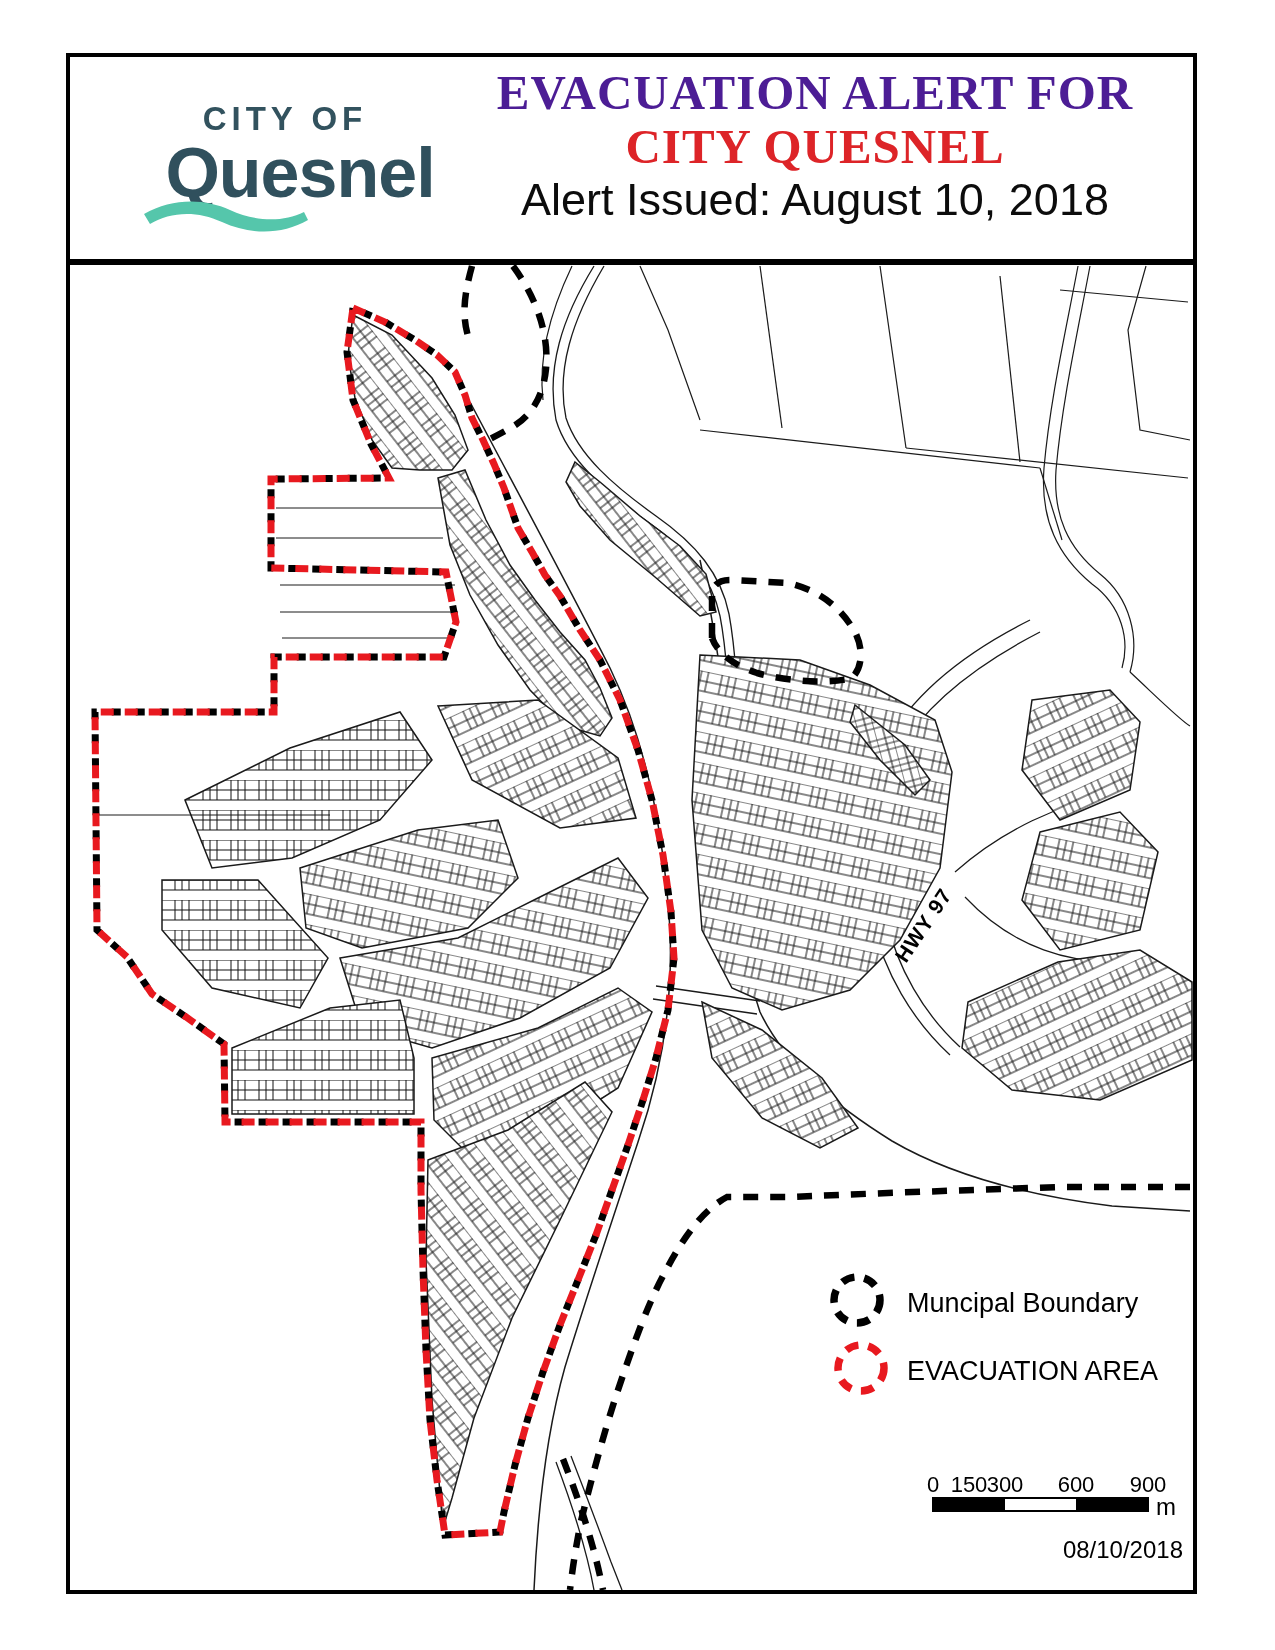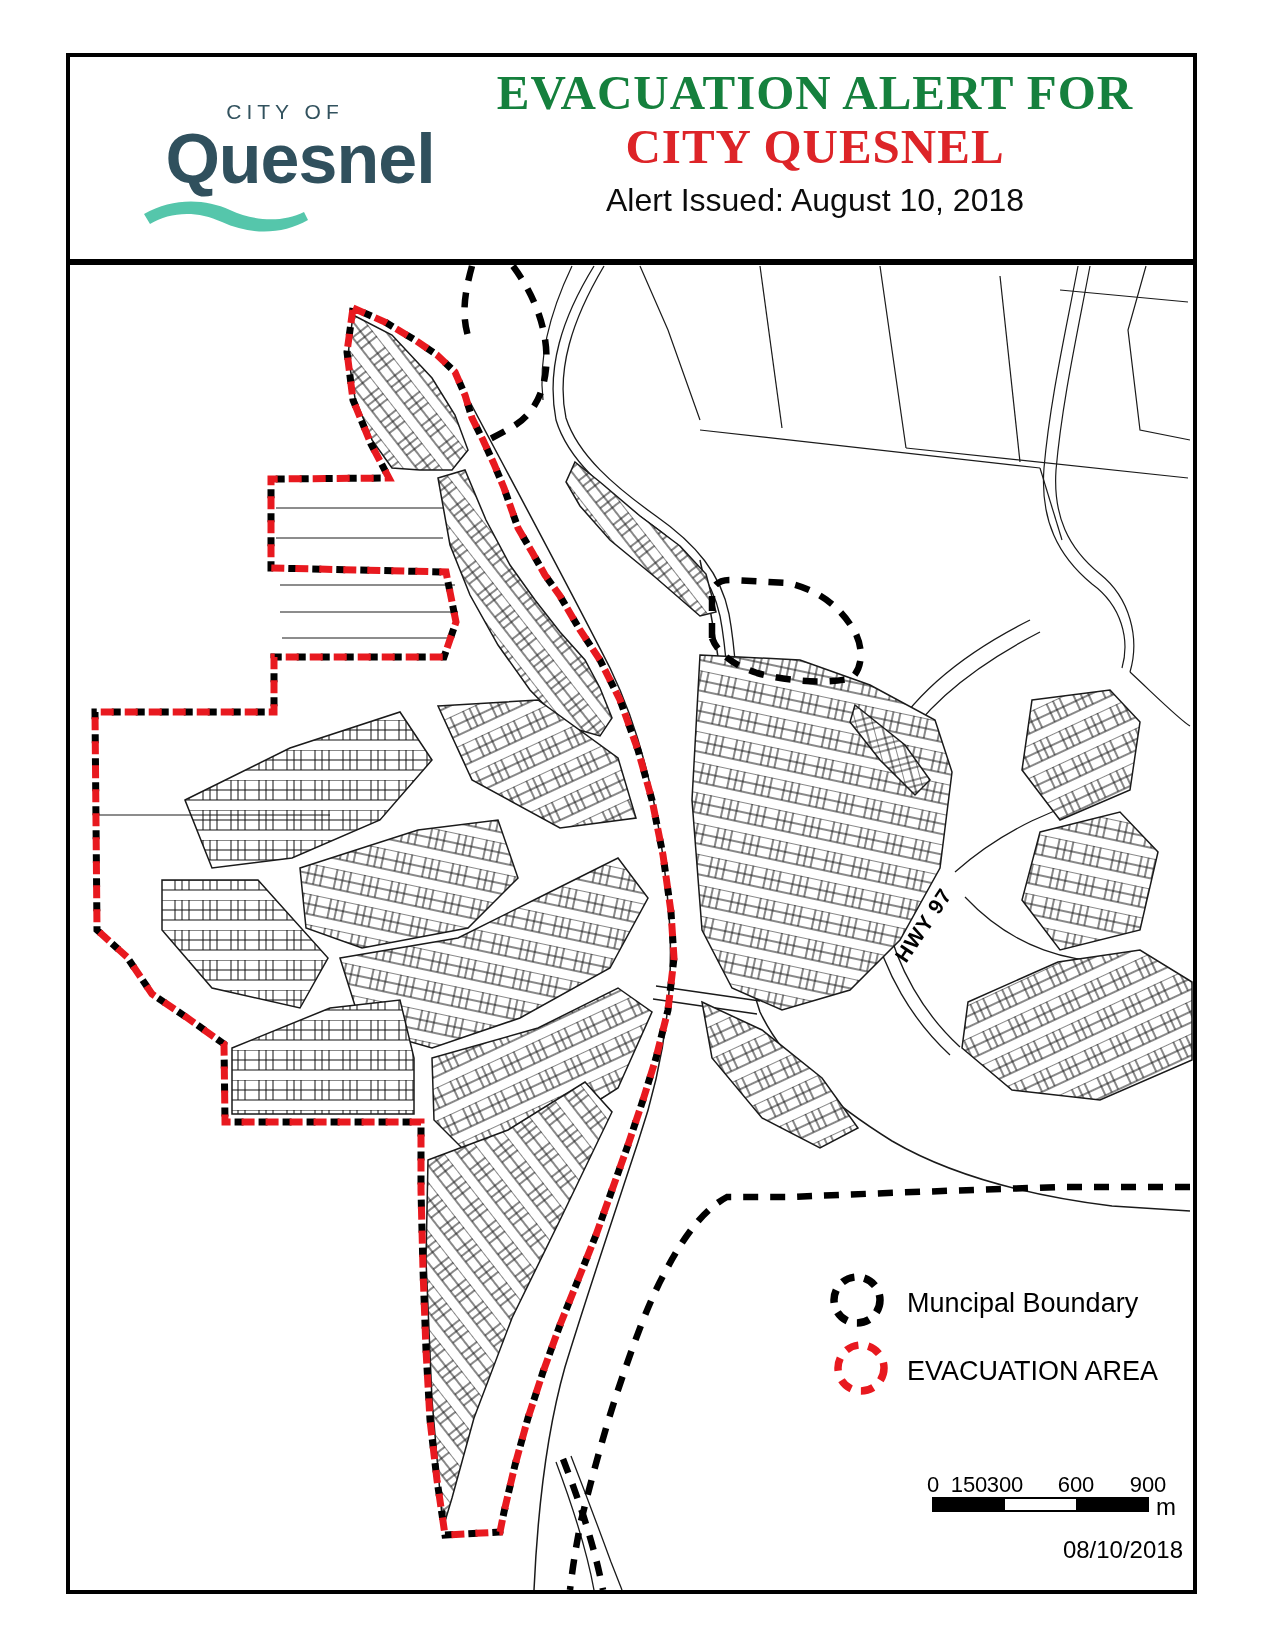--- a/index.html
+++ b/index.html
@@ -4,47 +4,47 @@
 <style>
   html,body{margin:0;padding:0;background:#ffffff;}
   .page{position:relative;width:1275px;height:1650px;background:#ffffff;
         font-family:"Liberation Sans","DejaVu Sans",sans-serif;overflow:hidden;}
   .frame{position:absolute;left:66px;top:53px;width:1131px;height:1541px;
          border:4px solid #000;box-sizing:border-box;background:#fff;}
   .divider{position:absolute;left:70px;top:259px;width:1123px;height:6px;background:#000;}
 
   
   .logo{position:absolute;left:140px;top:100px;width:320px;text-align:center;}
-  .logo-cityof{font-size:21px;font-weight:normal;letter-spacing:5px;color:#32525E;margin-right:30px;}
+  .logo-cityof{font-size:33px;font-weight:bold;letter-spacing:5px;color:#32525E;margin-right:30px;}
   .logo-name{font-size:70px;font-weight:bold;color:#30505D;line-height:0.95;letter-spacing:-1px;margin-top:2px;}
   .logo-wave{position:absolute;left:2px;top:96px;}
   .titles{position:absolute;left:460px;top:66px;width:710px;text-align:center;}
   .title-line{font-family:"Liberation Serif","DejaVu Serif",serif;font-weight:bold;
               font-size:49px;line-height:1.1;letter-spacing:1px;}
-  .subtitle{font-size:32px;color:#0c0c0c;margin-top:8px;}
+  .subtitle{font-size:45px;color:#0c0c0c;margin-top:0;}
 
   .map-wrap{position:absolute;left:70px;top:265px;width:1123px;height:1325px;}
   svg text{font-family:"Liberation Sans","DejaVu Sans",sans-serif;}
 </style>
 </head>
 <body>
 
 <div class="page">
   <div class="frame"></div>
   <div class="divider"></div>
 
   <div class="logo">
     <div class="logo-cityof">CITY OF</div>
     <div class="logo-name">Quesnel</div>
     <svg class="logo-wave" width="170" height="40" viewBox="0 0 170 40">
       <path d="M2,18 C30,2 62,2 88,14 C112,25 140,27 162,16 L166,24 C140,39 108,39 80,26 C54,14 28,16 8,28 Z" fill="#55C6AB"></path>
     </svg>
   </div>
   <div class="titles">
-    <div class="title-line" style="color:#15803d">EVACUATION ALERT FOR</div>
+    <div class="title-line" style="color:#4c1d95">EVACUATION ALERT FOR</div>
     <div class="title-line" style="color:#DD2428">CITY QUESNEL</div>
     <div class="subtitle">Alert Issued: August 10, 2018</div>
   </div>
 
   <div class="map-wrap">
   <svg width="1123" height="1325" viewBox="70 265 1123 1325">
     <defs>
       <pattern id="p0" width="28" height="30" patternUnits="userSpaceOnUse">
         <rect width="28" height="30" fill="#fff"></rect>
         <path d="M0,0H28M0,10H28M0,20H28" stroke="#111" stroke-width="1.1" fill="none"></path>

